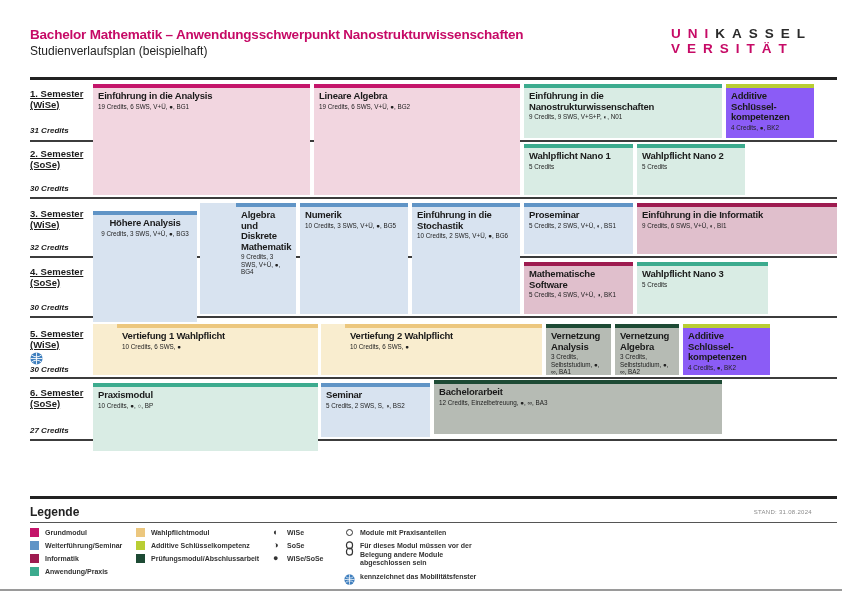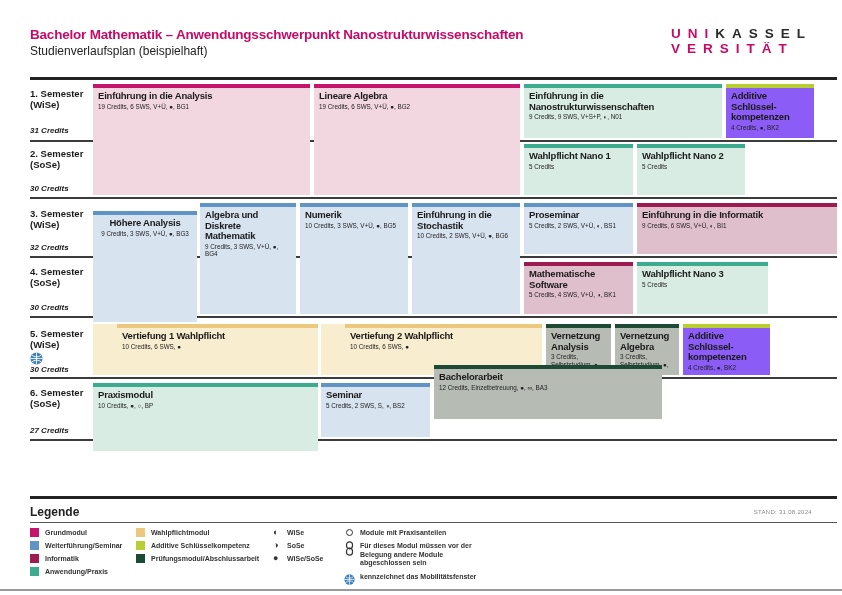--- a/index.html
+++ b/index.html
@@ -9,21 +9,21 @@
   .h-title{position:absolute;left:30px;top:27px;font-size:13.5px;font-weight:bold;color:#c60a66;letter-spacing:-0.2px;}
   .h-sub{position:absolute;left:30px;top:44px;font-size:12px;color:#222;}
   .logo{position:absolute;right:30px;top:26px;text-align:left;line-height:15px;font-weight:bold;font-size:13.5px;}
   .logo .ls{letter-spacing:7px;}
   .lg-m{color:#c60a66;}
   .lg-k{color:#2b2b2b;}
   .rule{position:absolute;background:#222;}
   .rowline{position:absolute;left:30px;width:807px;height:2px;background:#3c3c3c;z-index:0;}
   
   .sem{position:absolute;left:30px;width:60px;z-index:1;}
-  .sem .sname{font-size:9.5px;font-weight:bold;line-height:11px;}
+  .sem .sname{font-size:9.5px;font-weight:bold;line-height:11px;text-decoration:underline;}
   .sem .scred{position:absolute;left:0;font-size:8px;font-weight:bold;font-style:italic;white-space:nowrap;}
   .globe-wrap{position:absolute;left:0;}
   
   .module{position:absolute;z-index:1;box-sizing:border-box;}
   .module .bar{height:4px;width:100%;}
   .module .mtitle{font-size:9.5px;font-weight:bold;line-height:10.5px;padding:3px 5px 0 5px;letter-spacing:-0.2px;}
   .module .msub{font-size:6.3px;line-height:7.5px;padding:1px 5px 0 5px;color:#222;}
   .c-grund      {background:#f2d6e0;} .c-grund .bar{background:#c4156a;}
   .c-blue       {background:#d8e3f0;} .c-blue .bar{background:#6094c6;}
   .c-inf        {background:#e0bfcc;} .c-inf .bar{background:#9e1b50;}
@@ -121,21 +121,21 @@
     <div class="bar"></div>
     <div class="mtitle">Wahlpflicht Nano 2</div>
     <div class="msub">5 Credits</div>
   </div>
 
   <div class="module c-blue" style="left:93px;top:211px;width:104px;height:111px;text-align:center;">
     <div class="bar"></div>
     <div class="mtitle">Höhere Analysis</div>
     <div class="msub">9 Credits, 3 SWS, V+Ü, ●, BG3</div>
   </div>
-  <div class="module c-blue" style="left:200px;top:203px;width:96px;height:111px;">
+  <div class="module c-blue" style="left:200px;top:203px;width:96px;height:111px;padding-left:36px;">
     <div class="bar"></div>
     <div class="mtitle">Algebra und Diskrete Mathematik</div>
     <div class="msub">9 Credits, 3 SWS, V+Ü, ●, BG4</div>
   </div>
   <div class="module c-blue" style="left:300px;top:203px;width:108px;height:111px;">
     <div class="bar"></div>
     <div class="mtitle">Numerik</div>
     <div class="msub">10 Credits, 3 SWS, V+Ü, ●, BG5</div>
   </div>
   <div class="module c-blue" style="left:412px;top:203px;width:108px;height:111px;">
@@ -193,21 +193,21 @@
   <div class="module c-teal" style="left:93px;top:383px;width:225px;height:68px;">
     <div class="bar"></div>
     <div class="mtitle">Praxismodul</div>
     <div class="msub">10 Credits, ●, ○, BP</div>
   </div>
   <div class="module c-blue" style="left:321px;top:383px;width:109px;height:54px;">
     <div class="bar"></div>
     <div class="mtitle">Seminar</div>
     <div class="msub">5 Credits, 2 SWS, S, ◑, BS2</div>
   </div>
-  <div class="module c-dark" style="left:434px;top:365px;width:228px;height:54px;">
+  <div class="module c-dark" style="left:434px;top:380px;width:288px;height:54px;">
     <div class="bar"></div>
     <div class="mtitle">Bachelorarbeit</div>
     <div class="msub">12 Credits, Einzelbetreuung, ●, ∞, BA3</div>
   </div>
 
   <div class="rule" style="left:30px;top:496px;width:807px;height:2.5px;"></div>
   <div class="lg-head">Legende</div>
   <div class="stand">STAND: 31.08.2024</div>
   <div class="rule" style="left:30px;top:522px;width:807px;height:1px;background:#555;"></div>
 

